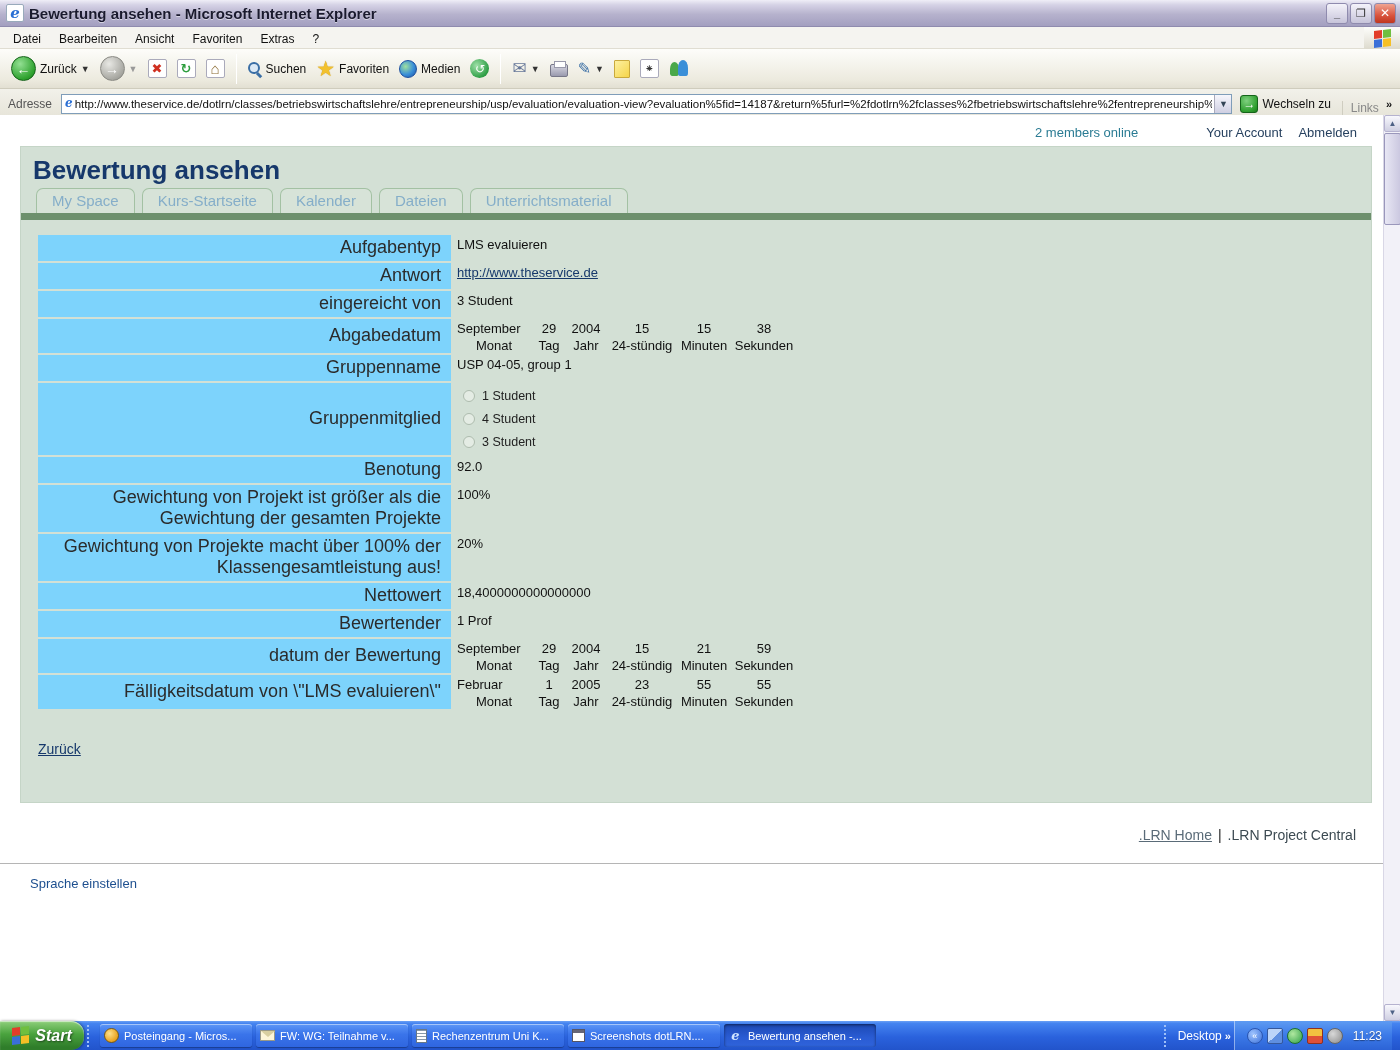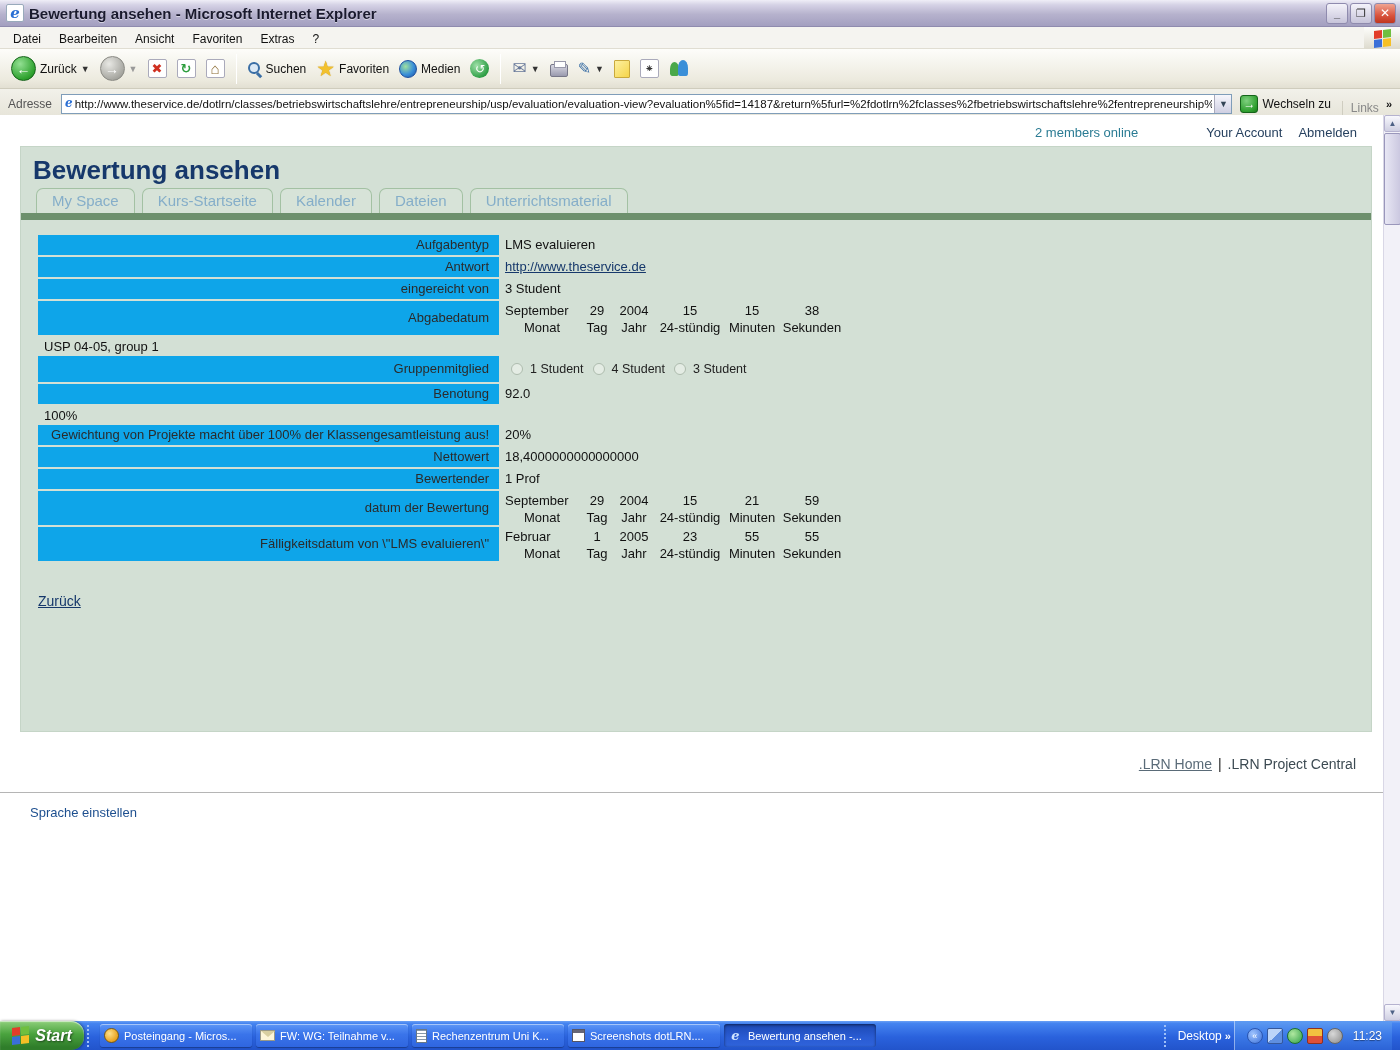--- a/index.html
+++ b/index.html
@@ -94,29 +94,29 @@
 
   .panel{margin:2px 11px 0 20px;background:#d3e0d5;border:1px solid #c5d5c7;padding-bottom:44px;min-height:586px;}
   .page-title{font-size:26px;font-weight:600;color:#16386b;margin:8px 0 2px 12px;letter-spacing:0;}
   .tabs{display:flex;gap:7px;margin-left:15px;align-items:flex-end;}
   .tab{padding:3px 15px 4px 15px;border:1px solid #a3c1a3;border-bottom:none;border-radius:7px 7px 0 0;
     background:#d7e3d8;color:#85aec9;font-size:15px;}
   .greenbar{height:7px;background:#6d906d;}
 
   .rows{margin:15px 0 0 17px;}
   .row{display:flex;margin-bottom:2px;}
-  .lbl{width:461px;background:#0ea5e9;color:#2b2b2b;font-size:13px;text-align:right;
+  .lbl{width:413px;background:#7dd3fc;color:#2b2b2b;font-size:18px;text-align:right;
     padding:2px 10px 3px 4px;display:flex;align-items:center;justify-content:flex-end;min-height:19px;}
   .val{padding:2px 0 0 6px;font-size:13px;color:#111;}
   .vlink{color:#16386b;}
   .dgrid{display:grid;grid-template-columns:74px 28px 38px 66px 50px 62px;column-gap:4px;font-size:13px;}
   .dv{text-align:center;}
   .dv.dm{text-align:left;}
   .dl{text-align:center;padding-top:2px;}
-  .radios{display:flex;flex-direction:row;gap:9px;padding:4px 0 6px 6px;}
+  .radios{display:flex;flex-direction:column;gap:9px;padding:4px 0 6px 6px;}
   .ropt{display:flex;align-items:center;gap:7px;font-size:12.5px;color:#222;}
   .rc{width:12px;height:12px;border-radius:50%;border:1px solid #aebcae;background:#e4ece4;display:inline-block;}
   .back-link{display:inline-block;margin:30px 0 0 17px;font-size:14px;color:#16386b;}
 
   .lrn-links{text-align:right;margin:24px 27px 0 0;font-size:14px;color:#333;}
   .lrn-home{color:#5a6b78;}
   .lrn-sep{color:#222;margin:0 6px;}
   .lrn-pc{color:#3c4a52;text-decoration:none;}
   .footer-rule{border:none;border-top:1px solid #b5b5b5;margin:20px 0 0 0;}
   .lang-link{display:inline-block;margin:12px 0 0 30px;font-size:13px;color:#1d4f8f;text-decoration:none;}
@@ -318,20 +318,21 @@
               <div class="dl">Monat</div>
               <div class="dl">Tag</div>
               <div class="dl">Jahr</div>
               <div class="dl">24-stündig</div>
               <div class="dl">Minuten</div>
               <div class="dl">Sekunden</div>
             </div>
           </div>
         </div>
         <div class="row">
+          <div class="lbl">Gruppenname</div>
           <div class="val">USP 04-05, group 1</div>
         </div>
         <div class="row">
           <div class="lbl">Gruppenmitglied</div>
           <div class="val">
             <div class="radios">
               <label class="ropt">
                 <span class="rc"></span>
                 <span>1 Student</span>
               </label>
@@ -344,20 +345,21 @@
                 <span>3 Student</span>
               </label>
             </div>
           </div>
         </div>
         <div class="row">
           <div class="lbl">Benotung</div>
           <div class="val">92.0</div>
         </div>
         <div class="row">
+          <div class="lbl">Gewichtung von Projekt ist größer als die Gewichtung der gesamten Projekte</div>
           <div class="val">100%</div>
         </div>
         <div class="row">
           <div class="lbl">Gewichtung von Projekte macht über 100% der Klassengesamtleistung aus!</div>
           <div class="val">20%</div>
         </div>
         <div class="row">
           <div class="lbl">Nettowert</div>
           <div class="val">18,4000000000000000</div>
         </div>

